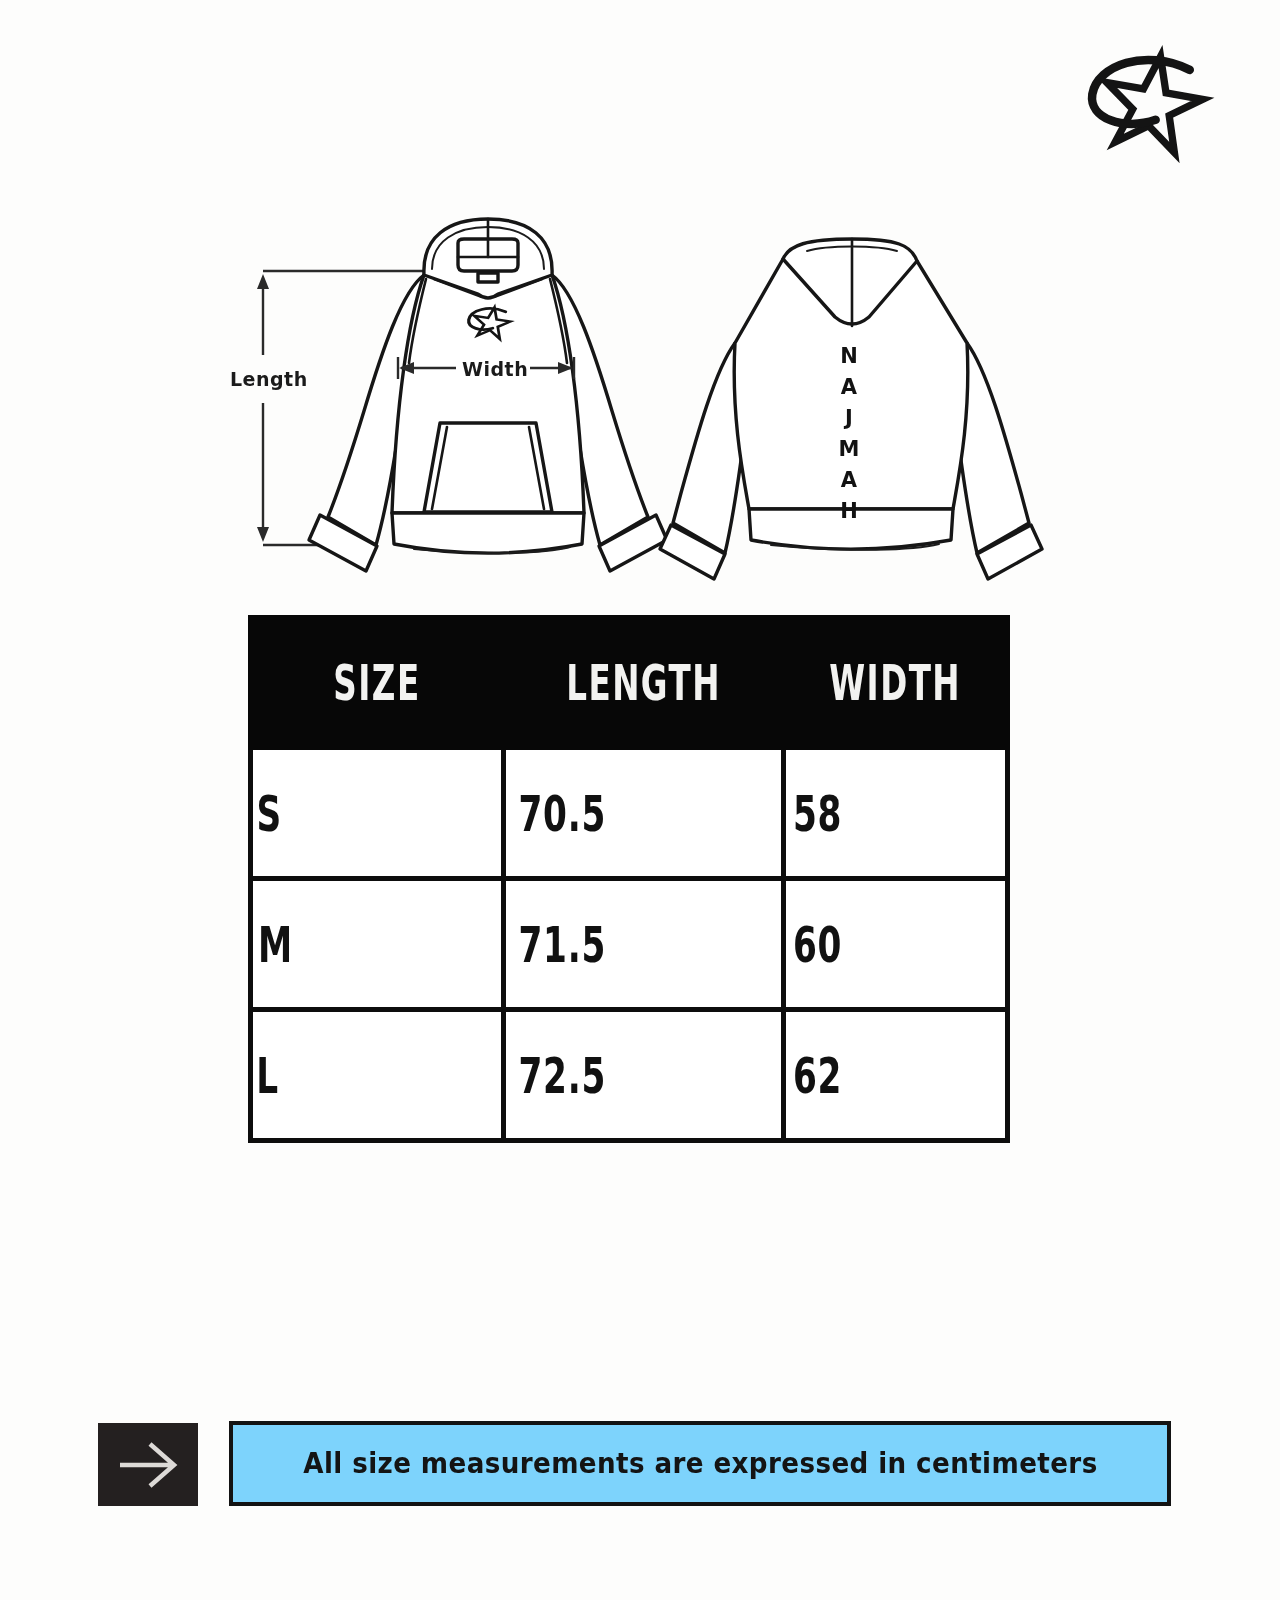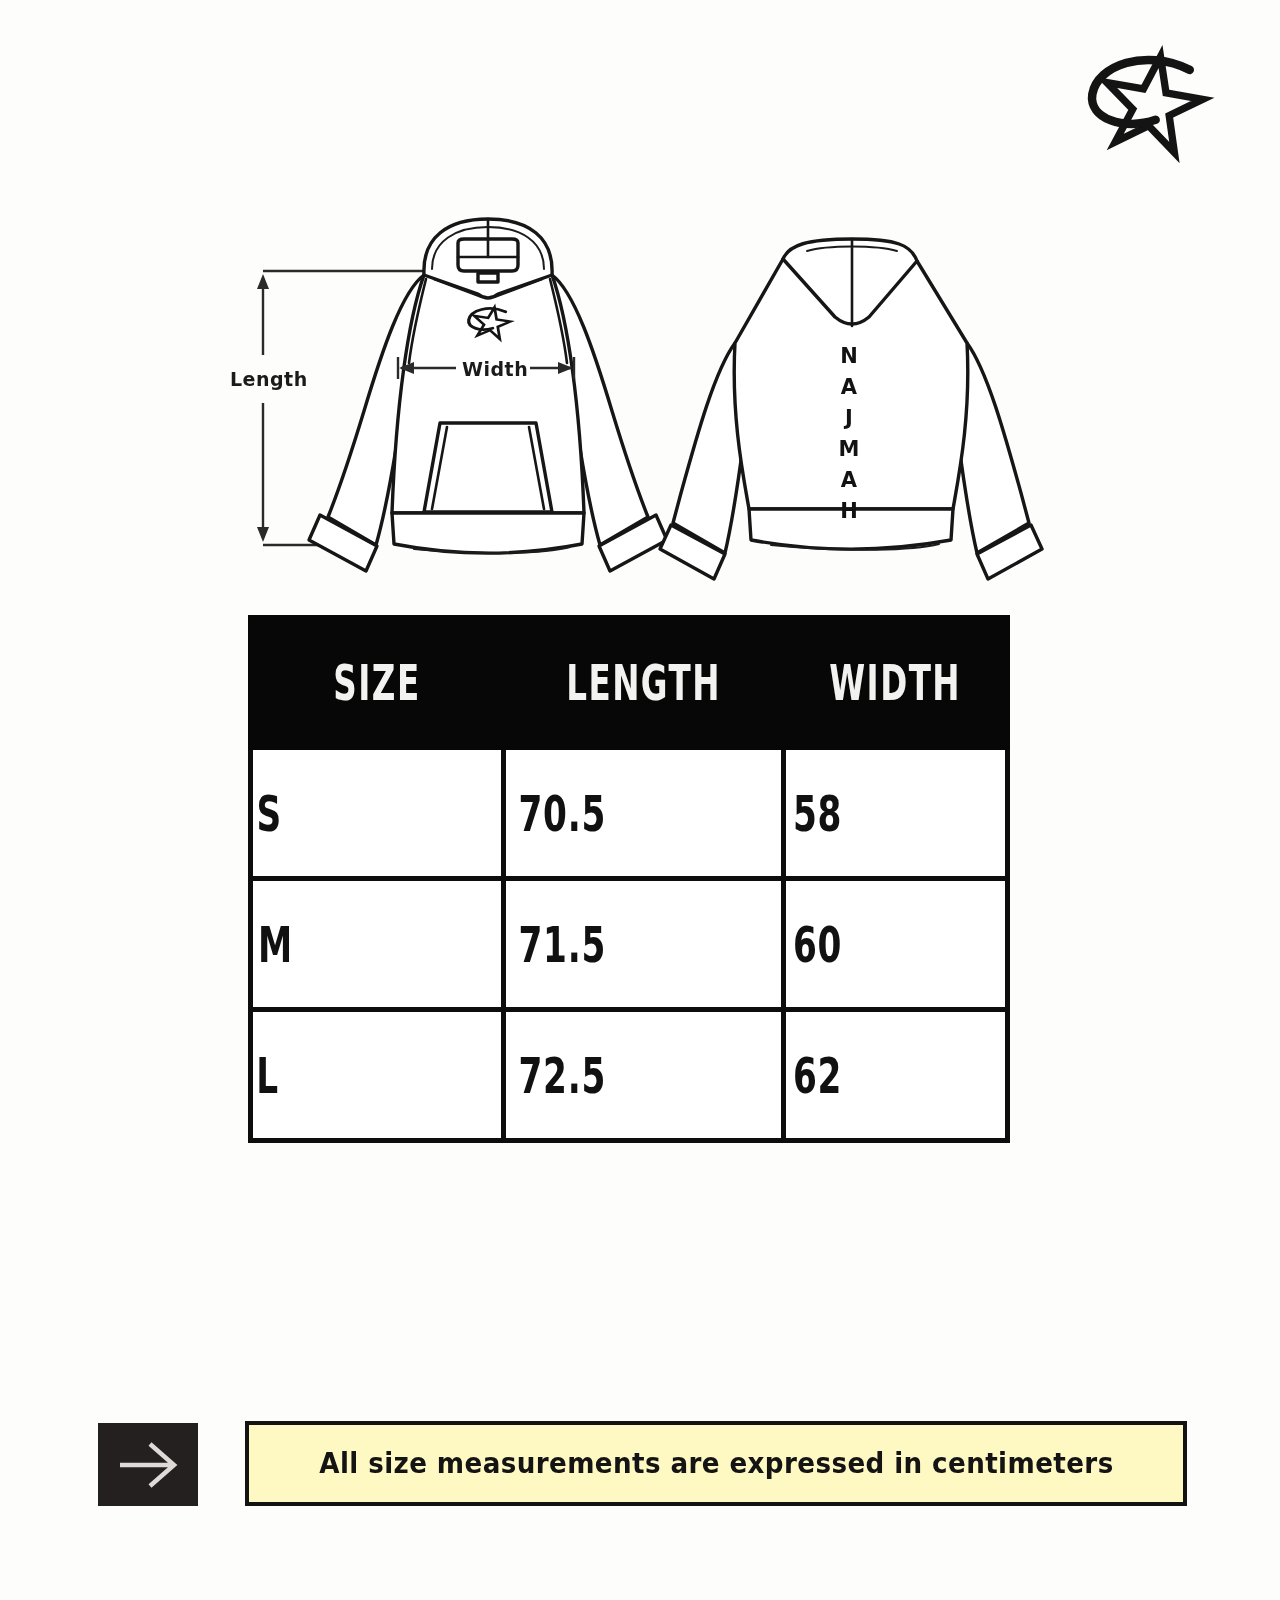--- a/index.html
+++ b/index.html
@@ -50,21 +50,21 @@
     white-space:nowrap;
   }
   thead .brush{font-size:44px;letter-spacing:2px;transform:scale(0.74,1.12);}
 
   
   #next-arrow-button{
     left:98px;top:1423px;width:100px;height:83px;background:#242020;
     display:flex;align-items:center;justify-content:center;cursor:pointer;
   }
   #measurement-note{
-    left:245px;top:1421px;width:934px;height:77px;background:#fef9c3;
+    left:229px;top:1421px;width:934px;height:77px;background:#7dd3fc;
     border:4px solid #131313;display:flex;align-items:center;justify-content:center;
   }
   #measurement-note .note-text{
     font-size:27px;font-weight:bold;letter-spacing:.4px;color:#141414;
     transform:scale(0.97,1.05);white-space:nowrap;
   }
 </style>
 </head>
 <body>
 

